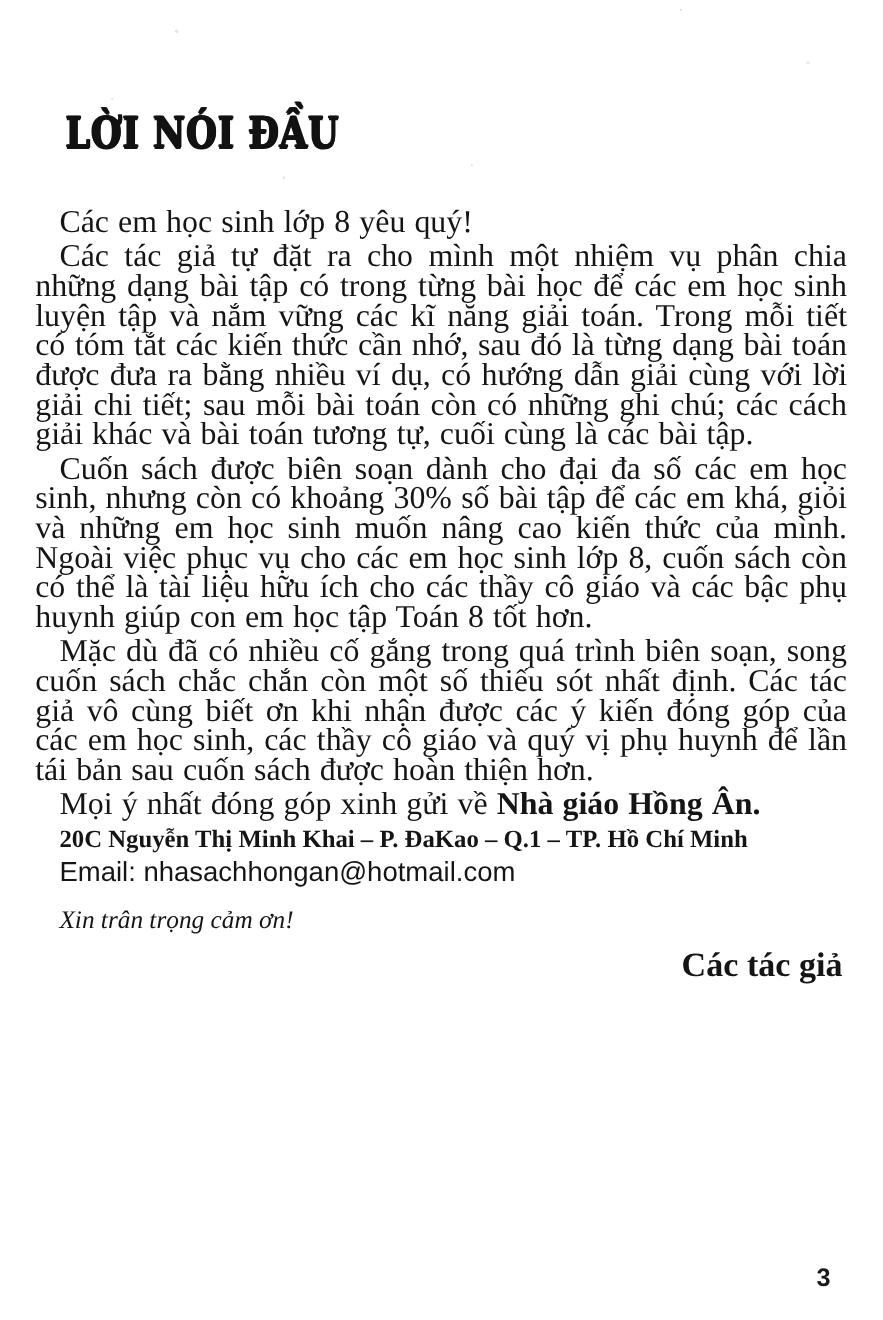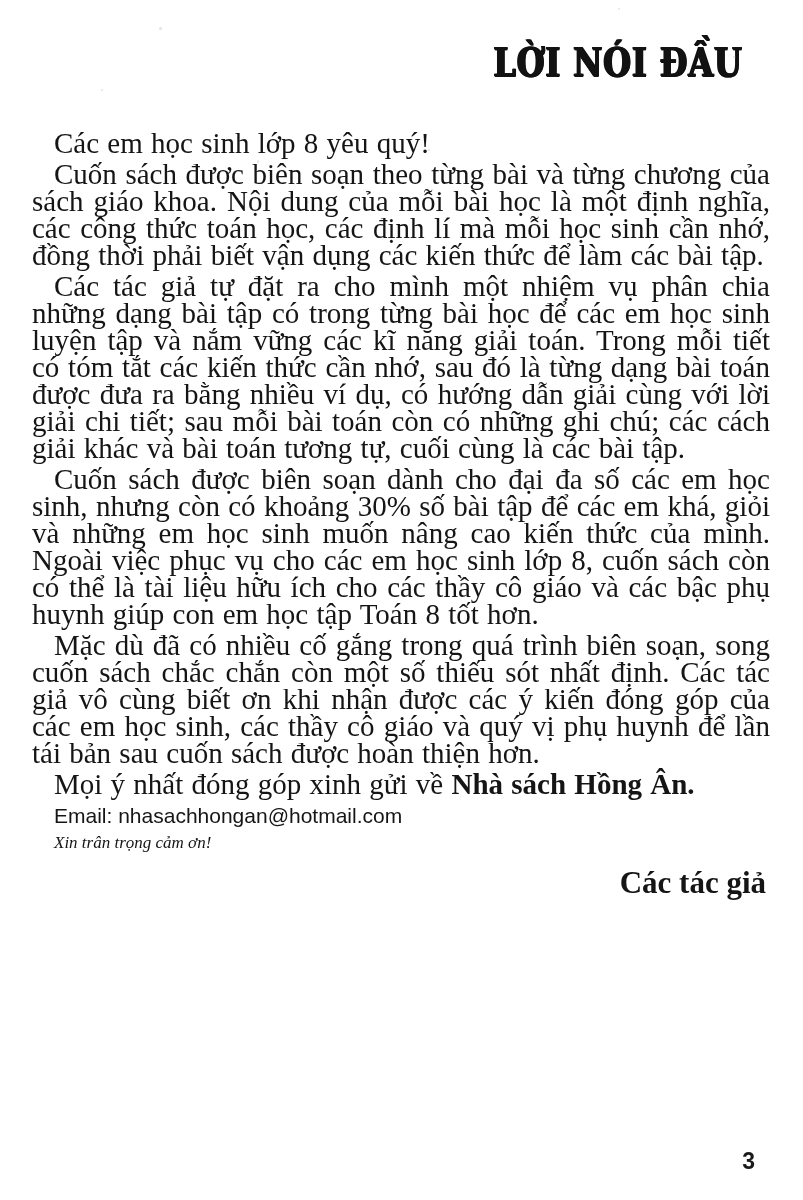--- a/index.html
+++ b/index.html
@@ -16,22 +16,22 @@
     color: #151515;
     font-family: "Liberation Serif", "DejaVu Serif", serif;
   }
   .content {
     position: absolute;
     left: 32px;
     right: 33px;
     top: 0;
   }
   .main-title-wrap {
-    text-align: right;
-    margin-top: 40px;
+    text-align: left;
+    margin-top: 99px;
     margin-bottom: 46px;
   }
   .main-title {
     display: inline-block;
     font-family: "DejaVu Serif", serif;
     font-weight: bold;
     font-size: 39px;
     line-height: 44px;
     letter-spacing: 1px;
     color: #121212;
@@ -60,28 +60,28 @@
   p.address-line {
     font-size: 22.5px;
     line-height: 27px;
     font-weight: bold;
     margin: 0 0 4px 0;
     text-indent: 22px;
     white-space: nowrap;
   }
   p.email-line {
     font-family: "Liberation Sans", "DejaVu Sans", sans-serif;
-    font-size: 21px;
+    font-size: 25px;
     line-height: 27px;
-    margin: 0 0 0 0;
+    margin: 0 0 16px 0;
     text-indent: 22px;
   }
   p.thanks-line {
     font-style: italic;
-    font-size: 17px;
+    font-size: 23px;
     line-height: 27px;
     margin: 0 0 4px 0;
     text-indent: 22px;
   }
   p.signature-line {
     font-size: 31px;
     line-height: 27px;
     font-weight: bold;
     text-align: right;
     margin: 13px 4px 0 0;
@@ -112,31 +112,31 @@
   <div class="content">
 
     <div class="main-title-wrap">
       <h1 class="main-title" style="margin:0; font-size:39px;">LỜI NÓI ĐẦU</h1>
     </div>
 
     <p class="para">Các em học sinh lớp 8 yêu quý!</p>
 
 
 
-    <p class="para">Cuốn sách được biên soạn theo từng bài và từng chương của sách giáo khoa. Nội dung của mỗi bài học là một định nghĩa, các công thức toán học, các định lí mà mỗi học sinh cần nhớ, đồng thời phải biết vận dụng các kiến thức để làm các bài tập.</p>
 
     <p class="para">Các tác giả tự đặt ra cho mình một nhiệm vụ phân chia những dạng bài tập có trong từng bài học để các em học sinh luyện tập và nắm vững các kĩ năng giải toán. Trong mỗi tiết có tóm tắt các kiến thức cần nhớ, sau đó là từng dạng bài toán được đưa ra bằng nhiều ví dụ, có hướng dẫn giải cùng với lời giải chi tiết; sau mỗi bài toán còn có những ghi chú; các cách giải khác và bài toán tương tự, cuối cùng là các bài tập.</p>
 
 
     <p class="para">Cuốn sách được biên soạn dành cho đại đa số các em học sinh, nhưng còn có khoảng 30% số bài tập để các em khá, giỏi và những em học sinh muốn nâng cao kiến thức của mình. Ngoài việc phục vụ cho các em học sinh lớp 8, cuốn sách còn có thể là tài liệu hữu ích cho các thầy cô giáo và các bậc phụ huynh giúp con em học tập Toán 8 tốt hơn.</p>
 
     <p class="para">Mặc dù đã có nhiều cố gắng trong quá trình biên soạn, song cuốn sách chắc chắn còn một số thiếu sót nhất định. Các tác giả vô cùng biết ơn khi nhận được các ý kiến đóng góp của các em học sinh, các thầy cô giáo và quý vị phụ huynh để lần tái bản sau cuốn sách được hoàn thiện hơn.</p>
 
-    <p class="para"><span>Mọi ý nhất đóng góp xinh gửi về </span><b class="inline-bold">Nhà sách Hồng Ân.</b></p>
+    <p class="para"><span>Mọi ý nhất đóng góp xinh gửi về </span><b class="inline-bold">Nhà giáo Hồng Ân.</b></p>
 
+    <p class="address-line">20C Nguyễn Thị Minh Khai – P. ĐaKao – Q.1 – TP. Hồ Chí Minh</p>
 
     <p class="email-line">Email: nhasachhongan@hotmail.com</p>
 
     <p class="thanks-line">Xin trân trọng cảm ơn!</p>
 
     <p class="signature-line">Các tác giả</p>
 
   </div>
 
   <div class="page-number">3</div>

